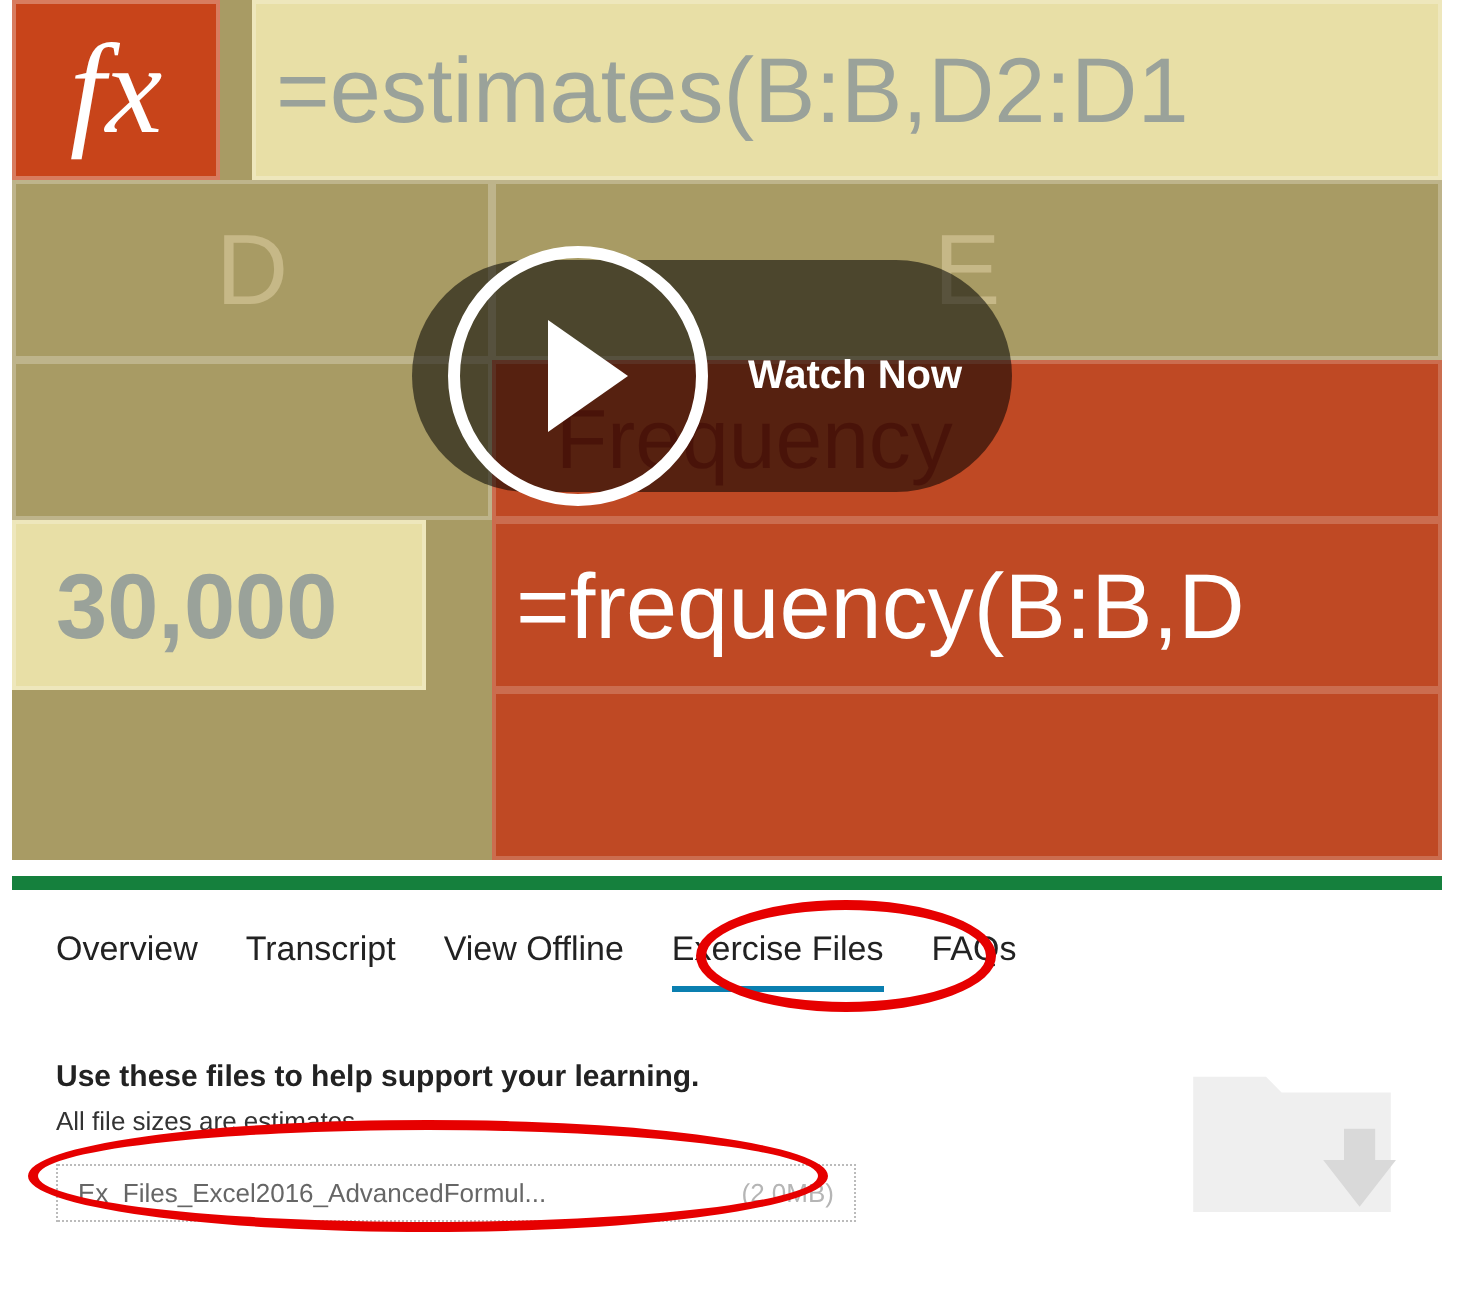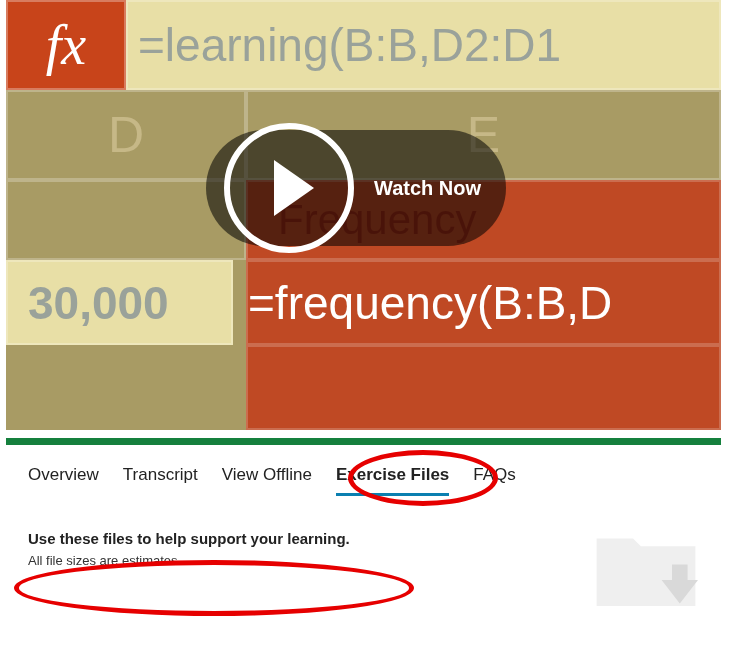--- a/index.html
+++ b/index.html
@@ -15,24 +15,24 @@
     width: 715px;
     height: 430px;
     margin-left: 6px;
     background: #a89b64;
     overflow: hidden;
   }
   
   .fx-box {
     position: absolute;
     top: 0; left: 0;
-    width: 120px; height: 90px;
+    width: 104px; height: 90px;
     background: #c8441a;
     color: #fff;
-    font-size: 56px;
+    font-size: 64px;
     font-style: italic;
     font-family: "Times New Roman", serif;
     display:flex; align-items:center; justify-content:center;
     border: 2px solid rgba(255,255,255,0.3);
   }
   .formula-bar {
     position:absolute;
     top:0; left:120px; right:0; height:90px;
     background:#e8dfa6;
     color:#9aa29a;
@@ -48,37 +48,37 @@
   .col-e { left:240px; right:0; }
   .freq-row {
     position:absolute; top:180px; left:240px; right:0; height:80px;
     background:#bf4924;
     border:2px solid rgba(255,255,255,0.2);
     color:rgba(120,0,0,0.4);
     font-size:42px;
     display:flex; align-items:center; padding-left:30px;
   }
   .num-cell-left {
-    position:absolute; left:0; width:227px; height:85px;
+    position:absolute; left:0; width:207px; height:85px;
     background:#e8dfa6;
     border:2px solid rgba(255,255,255,0.25);
     color:#9aa29a;
     font-size:46px;
     font-weight:bold;
     display:flex; align-items:center; padding-left:20px;
   }
   .num1 { top:260px; }
   .num2 { top:345px; }
   .red-row {
     position:absolute; left:240px; right:0; height:85px;
     background:#bf4924;
     border:2px solid rgba(255,255,255,0.2);
     color:#fff;
     font-size:46px;
-    display:flex; align-items:center; 
+    display:flex; align-items:center; padding-left:10px;
     white-space:nowrap; overflow:hidden;
   }
   .red1 { top:260px; }
   .red2 { top:345px; }
   .left-strip1 { position:absolute; top:180px; left:0; width:240px; height:80px; background:#a89b64; border:2px solid rgba(255,255,255,0.25);}
   .play-overlay {
     position:absolute;
     top:130px; left:200px;
     width:300px; height:116px;
     background: rgba(0,0,0,0.55);
@@ -121,21 +121,21 @@
     position:relative;
   }
   .tab {
     font-size:17px;
     color:#222;
     cursor:pointer;
     padding-bottom:8px;
     z-index:2;
   }
   .tab.active {
-    font-weight:700;
+    font-weight:400;
     border-bottom:3px solid #0a7fb0;
   }
   .red-circle1 {
     position:absolute;
     border:5px solid #e60000;
     border-radius:50%;
     width:150px; height:56px;
     top:5px; left:342px;
     pointer-events:none;
     z-index:3;
@@ -173,21 +173,21 @@
     right:10px; top:-4px;
     width:130px; height:130px;
   }
   .folder-icon-wrap svg { width:100%; height:100%; }
 </style>
 </head>
 <body>
 
 <div class="video-area">
   <div class="fx-box">fx</div>
-  <div class="formula-bar">=learning(B:B,D2:D1</div>
+  <div class="formula-bar">=estimates(B:B,D2:D1</div>
   <div class="col-header col-d">D</div>
   <div class="col-header col-e">E</div>
   <div class="left-strip1"></div>
   <div class="freq-row">Frequency</div>
   <div class="num-cell-left num1">30,000</div>
   <div class="red-row red1">=frequency(B:B,D</div>
   <div class="red-row red2"></div>
   <div class="play-overlay">
     <div class="play-circle">
       <div class="play-triangle"></div>
@@ -202,20 +202,24 @@
     <div class="tab">Transcript</div>
     <div class="tab">View Offline</div>
     <div class="tab active">Exercise Files</div>
     <div class="tab">FAQs</div>
     <div class="red-circle1"></div>
   </div>
 
   <div class="content-area">
     <div class="support-title">Use these files to help support your learning.</div>
     <div class="estimate">All file sizes are estimates.</div>
+    <div class="file-box">
+      <span>Ex_Files_Excel2016_AdvancedFormul...</span>
+      <span class="size">(2.0MB)</span>
+    </div>
     <div class="red-circle2"></div>
     <div class="folder-icon-wrap">
       <svg viewBox="0 0 100 100">
         <path d="M12 28 L12 80 L88 80 L88 34 L46 34 L40 28 Z" fill="#efefef"></path>
         <path d="M70 60 L70 48 L82 48 L82 60 L90 60 L76 78 L62 60 Z" fill="#d9d9d9"></path>
       </svg>
     </div>
   </div>
 </div>
 

